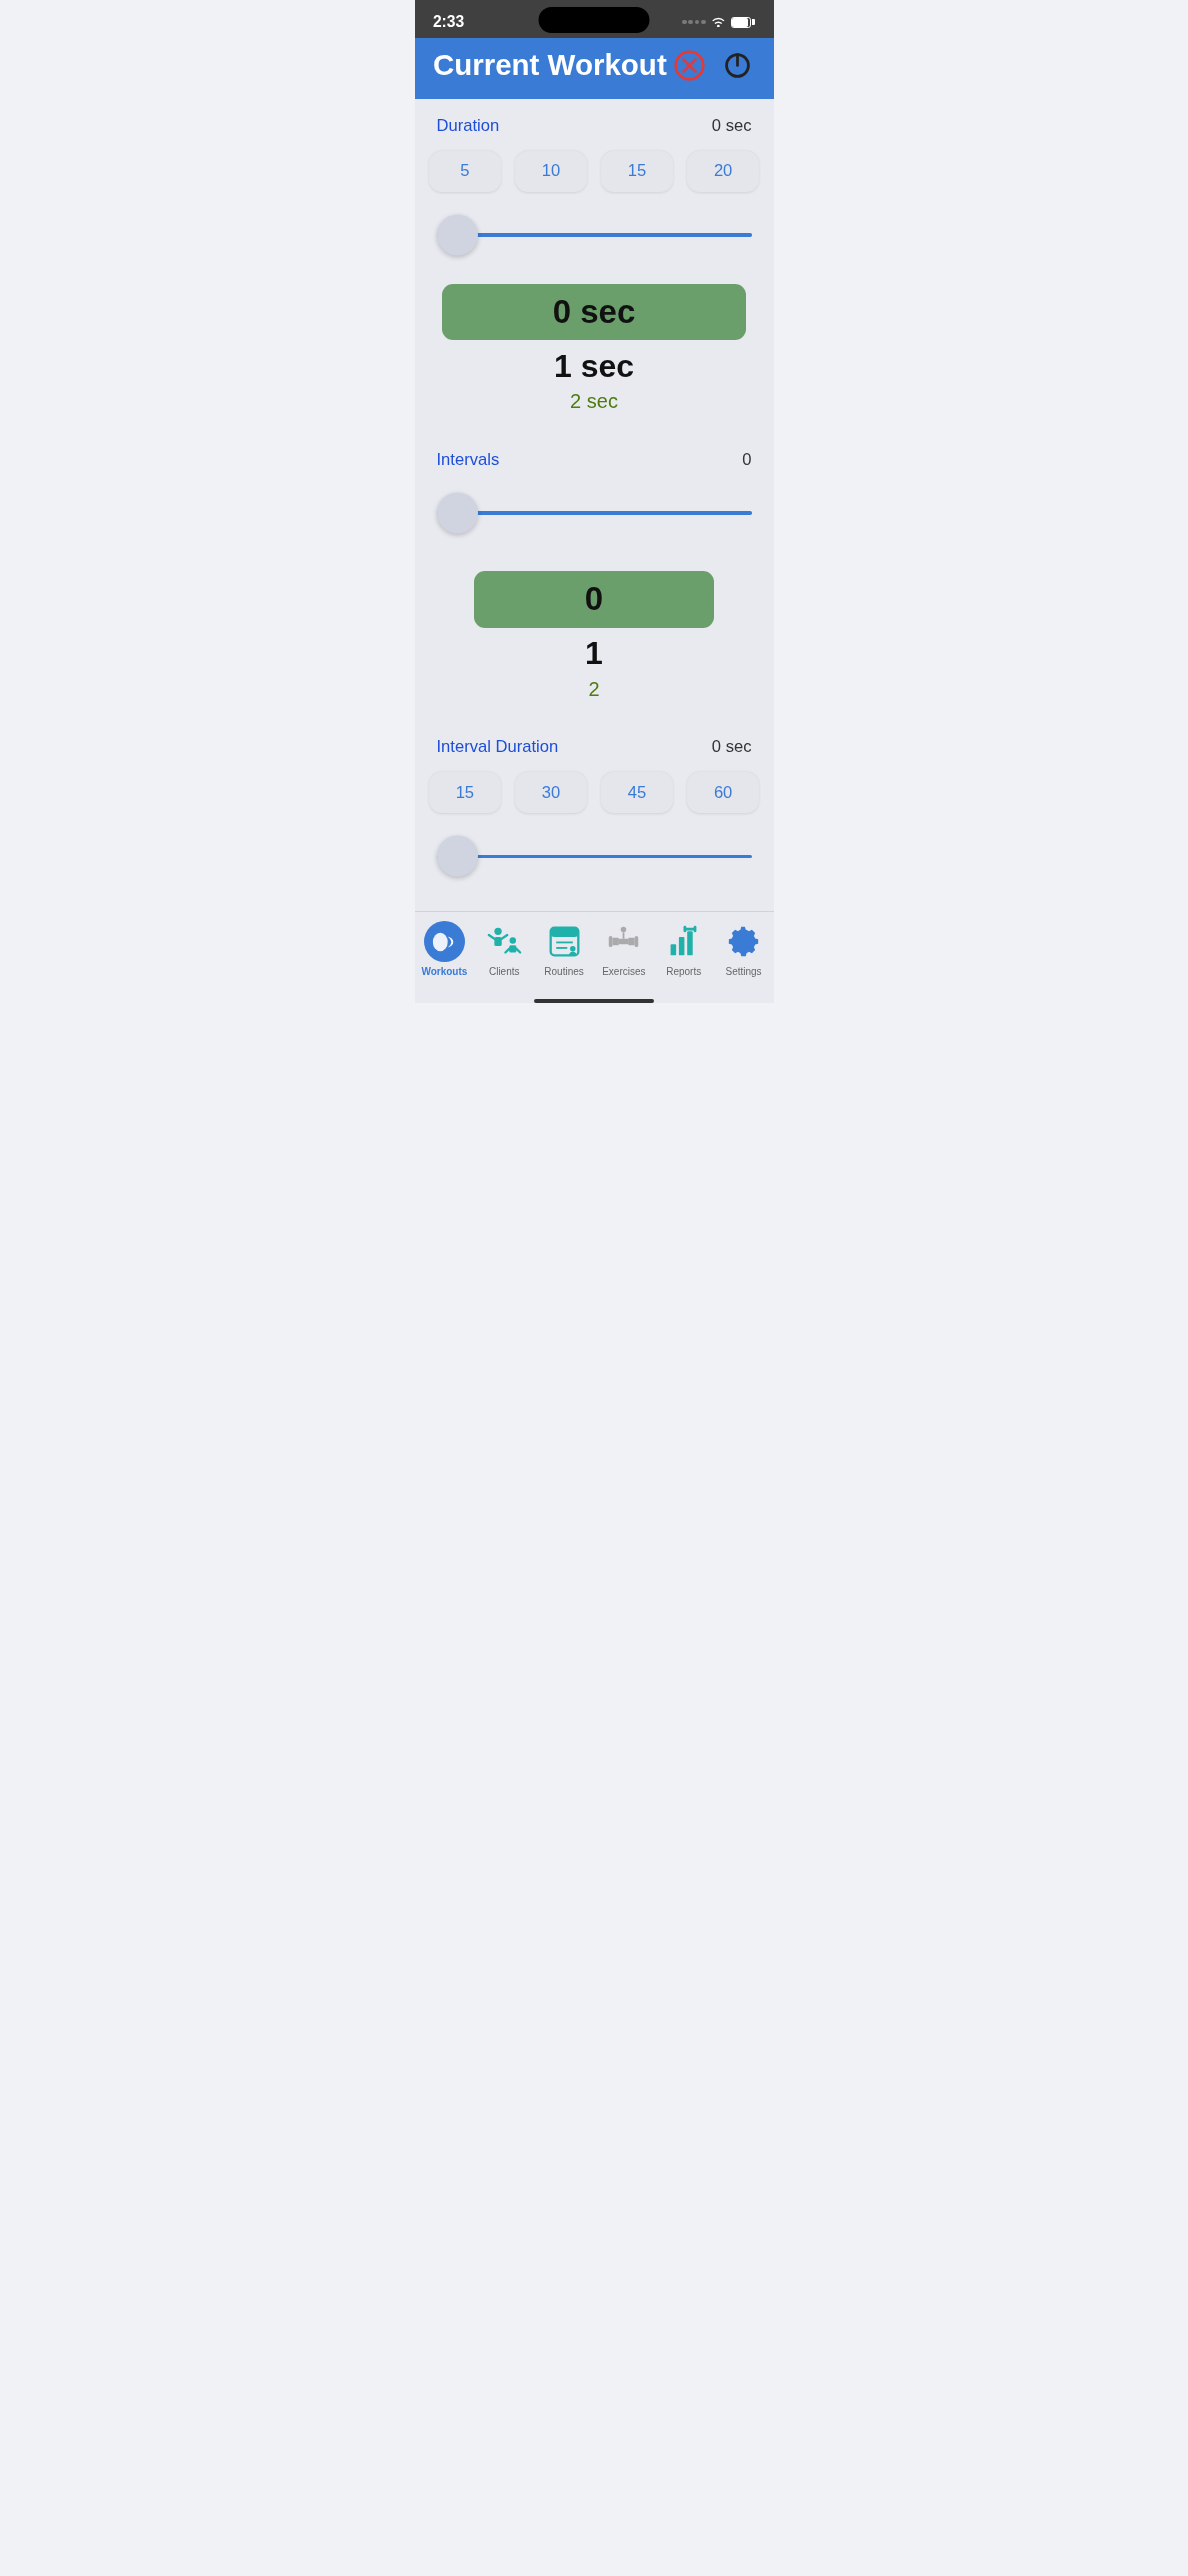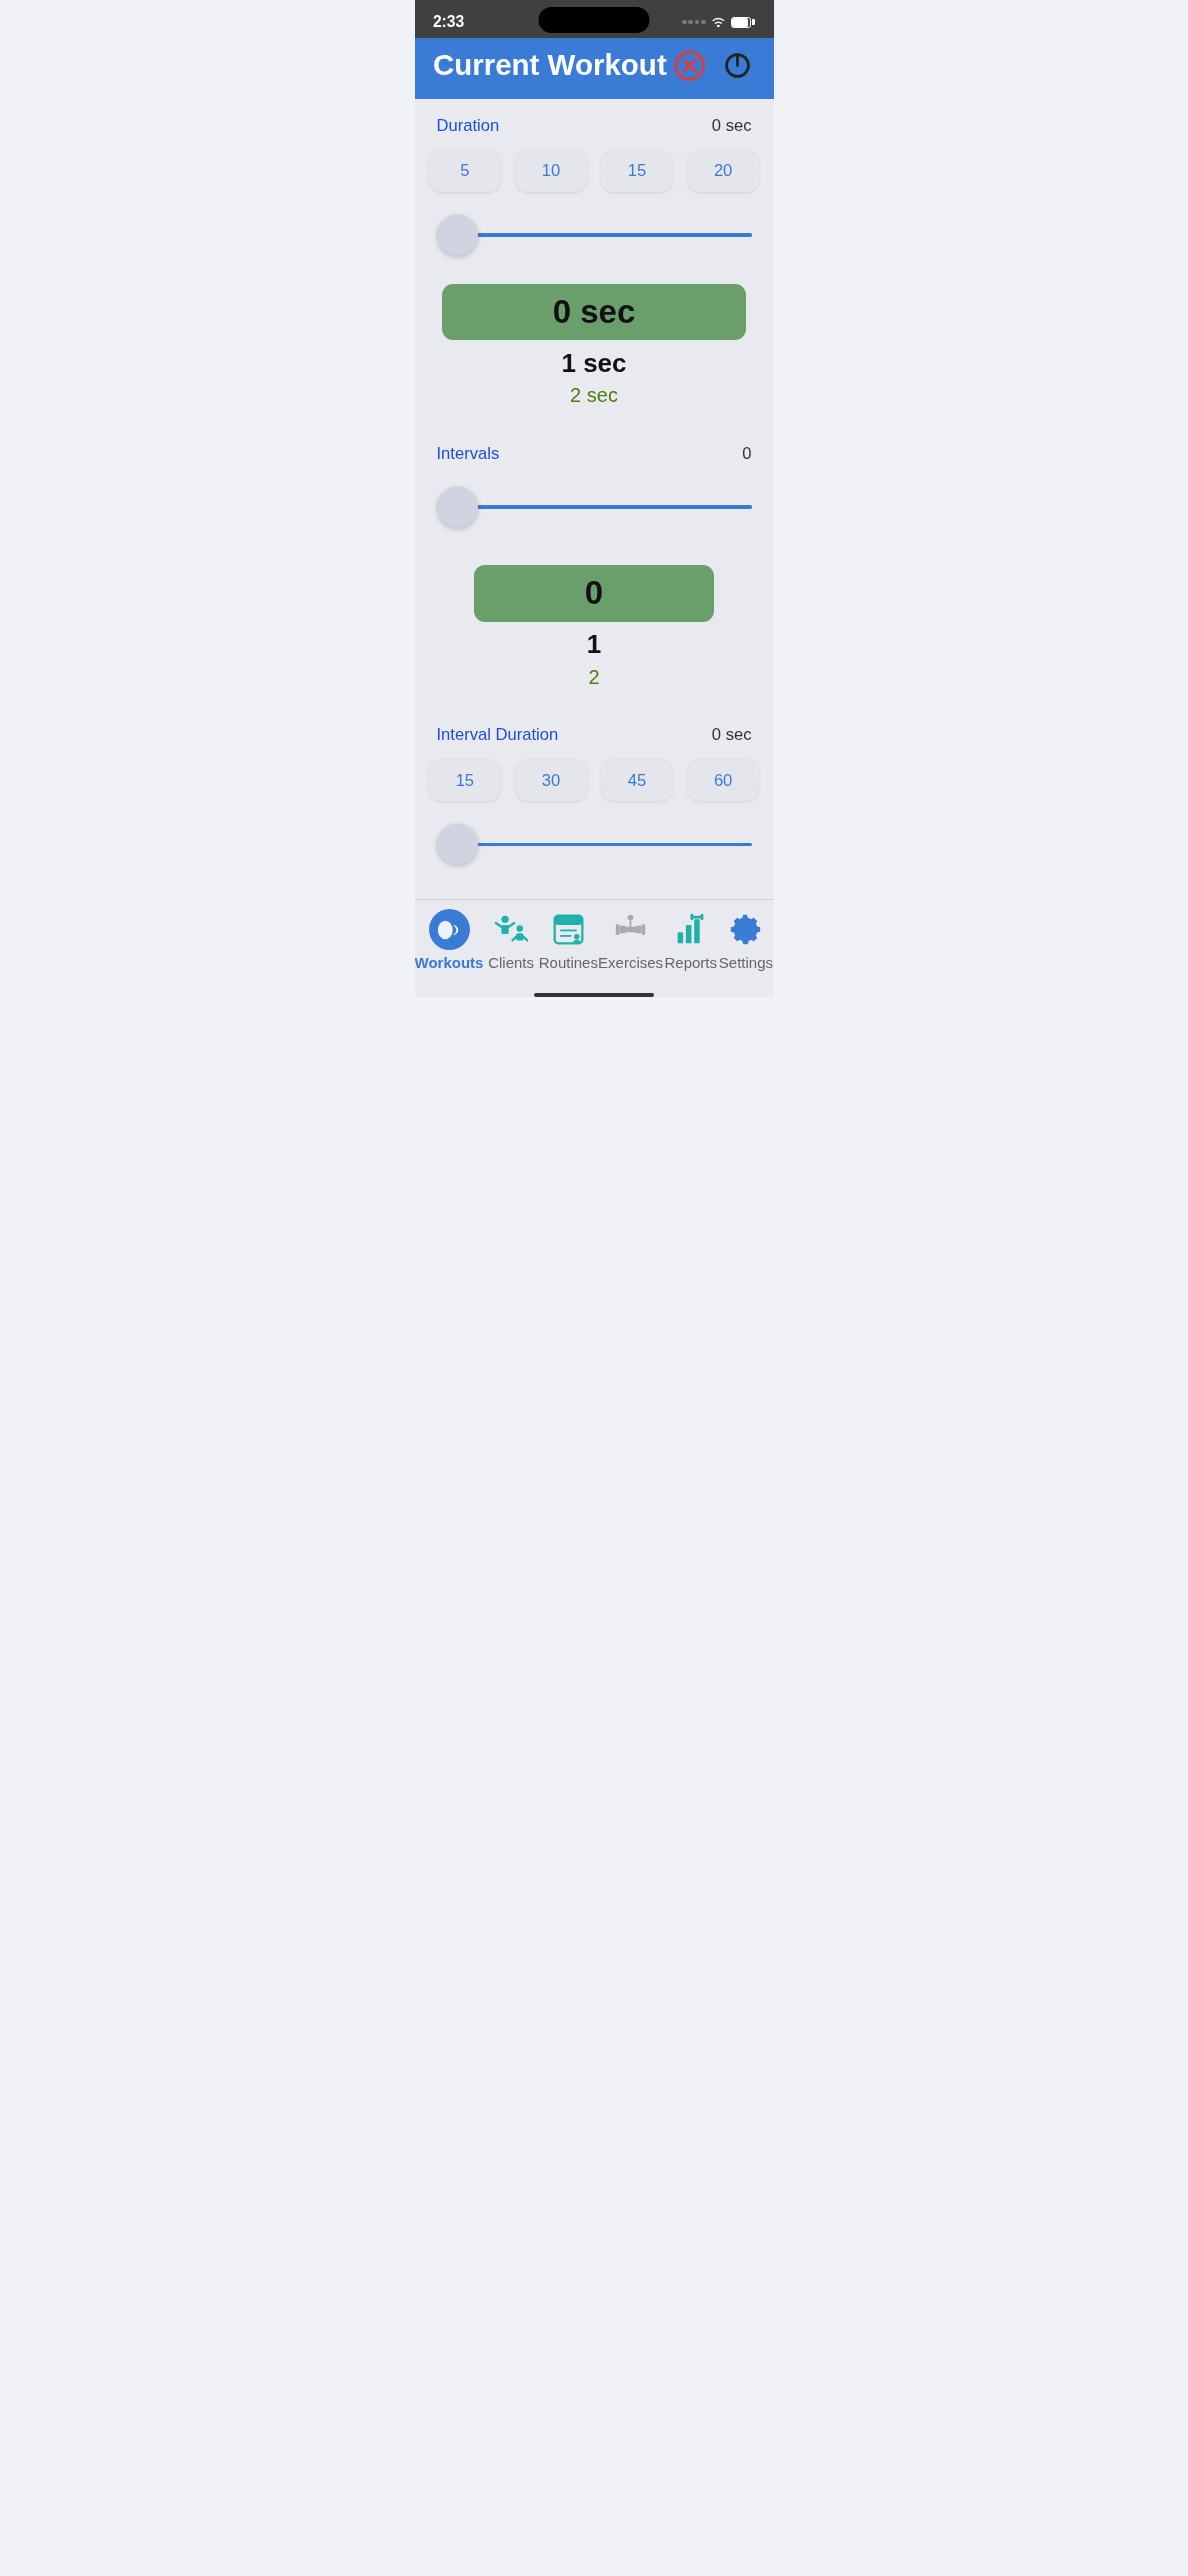--- a/index.html
+++ b/index.html
@@ -238,21 +238,21 @@
       background: #6a9e6a;
       border-radius: 11px;
       padding: 9.2px 111px;
       font-size: 33px;
       font-weight: 700;
       color: #111;
       margin: 3.7px 0;
     }
 
     .picker-adjacent {
-      font-size: 26px;
+      font-size: 32px;
       font-weight: 600;
       color: #111;
       padding: 3.7px 0;
     }
 
     .picker-far {
       font-size: 20px;
       font-weight: 400;
       color: #4d7c0f;
       padding: 1.8px 0;
@@ -284,21 +284,21 @@
 
     .nav-icon-wrapper {
       width: 41px;
       height: 41px;
       display: flex;
       align-items: center;
       justify-content: center;
     }
 
     .nav-label {
-      font-size: 15px;
+      font-size: 10px;
       color: #666;
       text-align: center;
     }
 
     .nav-label.active {
       color: #3a7bd5;
       font-weight: 600;
     }
 
     .nav-icon-circle {

